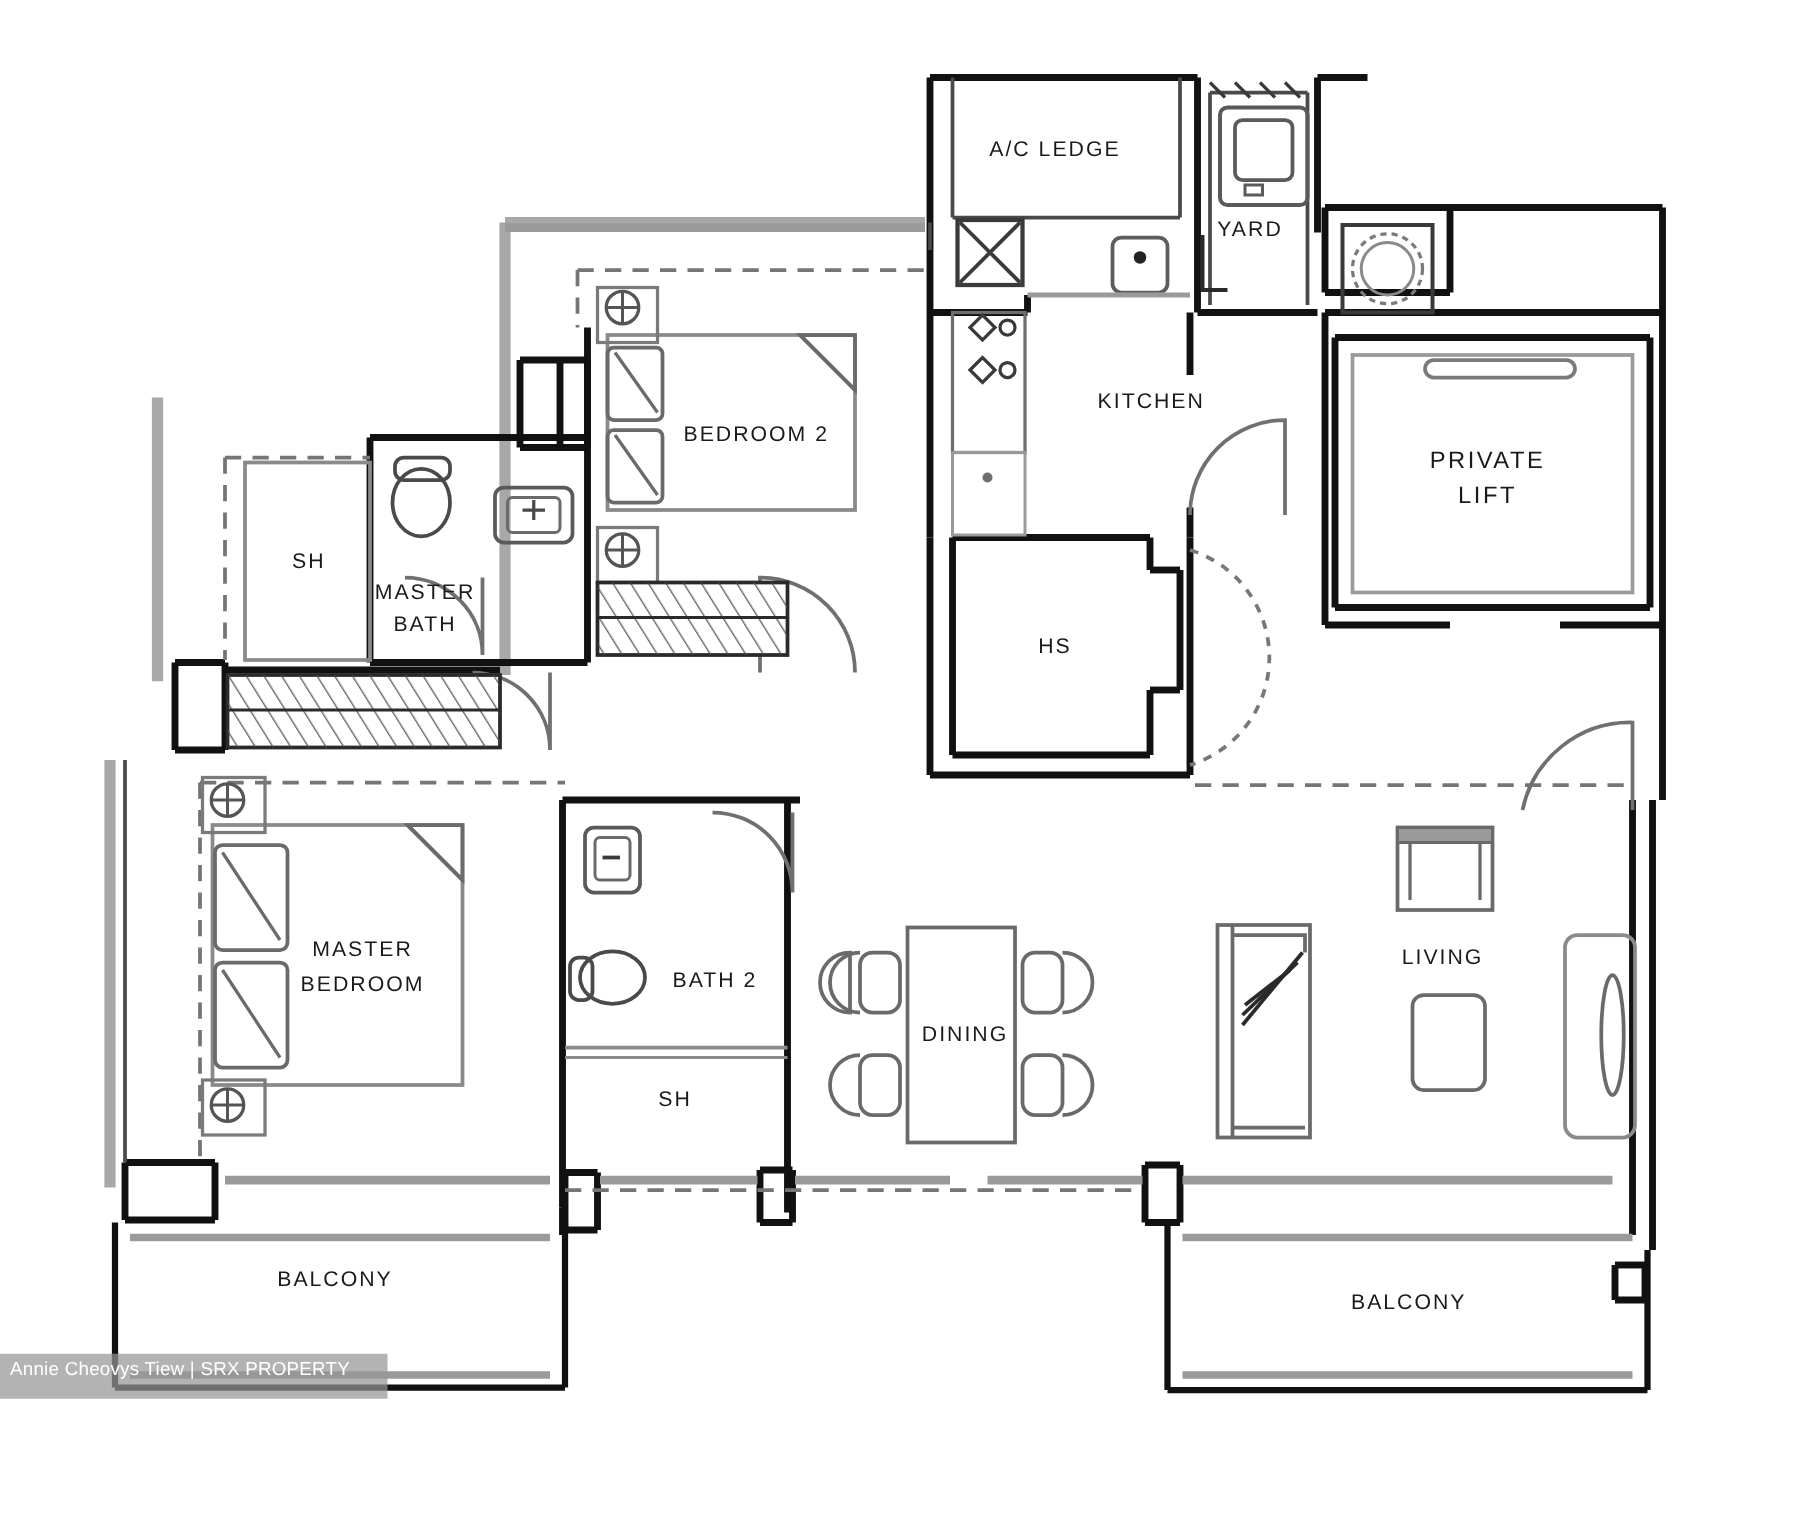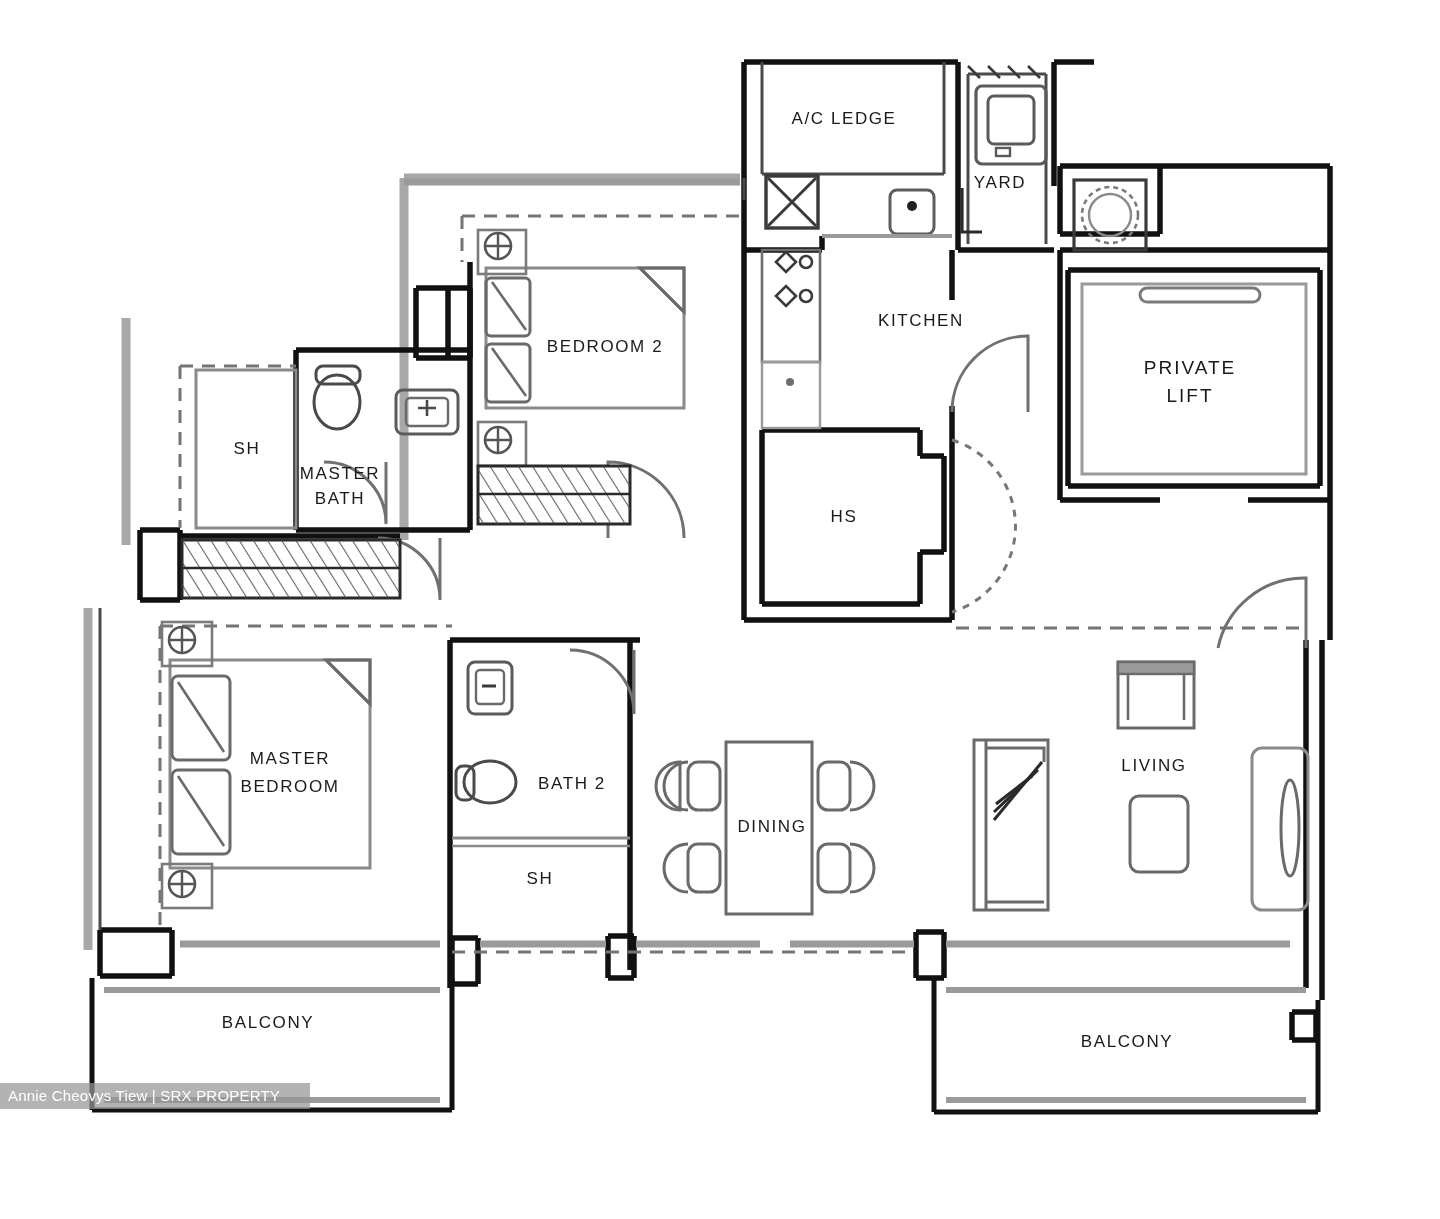--- a/index.html
+++ b/index.html
@@ -4,21 +4,21 @@
 <style>
   html,body{margin:0;padding:0;background:#ffffff;}
   body{width:1440px;height:1219px;position:relative;overflow:hidden;
        font-family:"Liberation Sans", sans-serif;}
   #plan-root{position:absolute;inset:0;text-decoration:underline;}
   svg#floorplan{display:block;width:1440px;height:1219px;}
   .rm-label{font-family:"Liberation Sans", sans-serif;fill:#1a1a1a;
             font-size:17px;letter-spacing:1.6px;font-weight:500;
             text-anchor:middle;dominant-baseline:middle;}
   .rm-label.lg{font-size:19px;letter-spacing:2px;}
-  #watermark{position:absolute;left:0;top:1083px;width:310px;height:26px;
+  #watermark{position:absolute;left:0;top:1083px;width:310px;height:36px;
              background:rgba(150,150,150,0.72);color:#ffffff;
              font-size:15px;line-height:26px;padding-left:8px;
              box-sizing:border-box;letter-spacing:0.2px;
              font-family:"Liberation Sans", sans-serif;}
 </style>
 </head>
 <body>
 
 <div id="plan-root">
 

